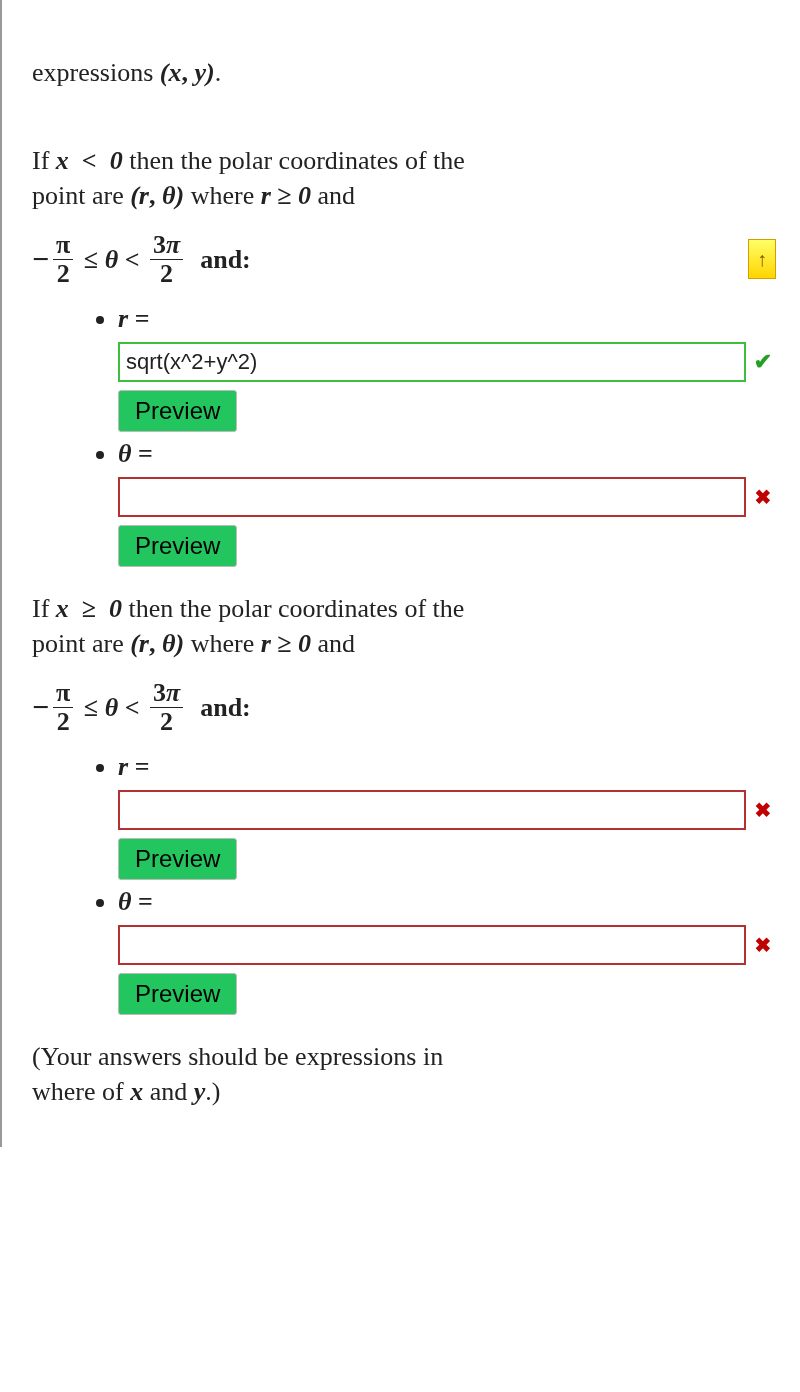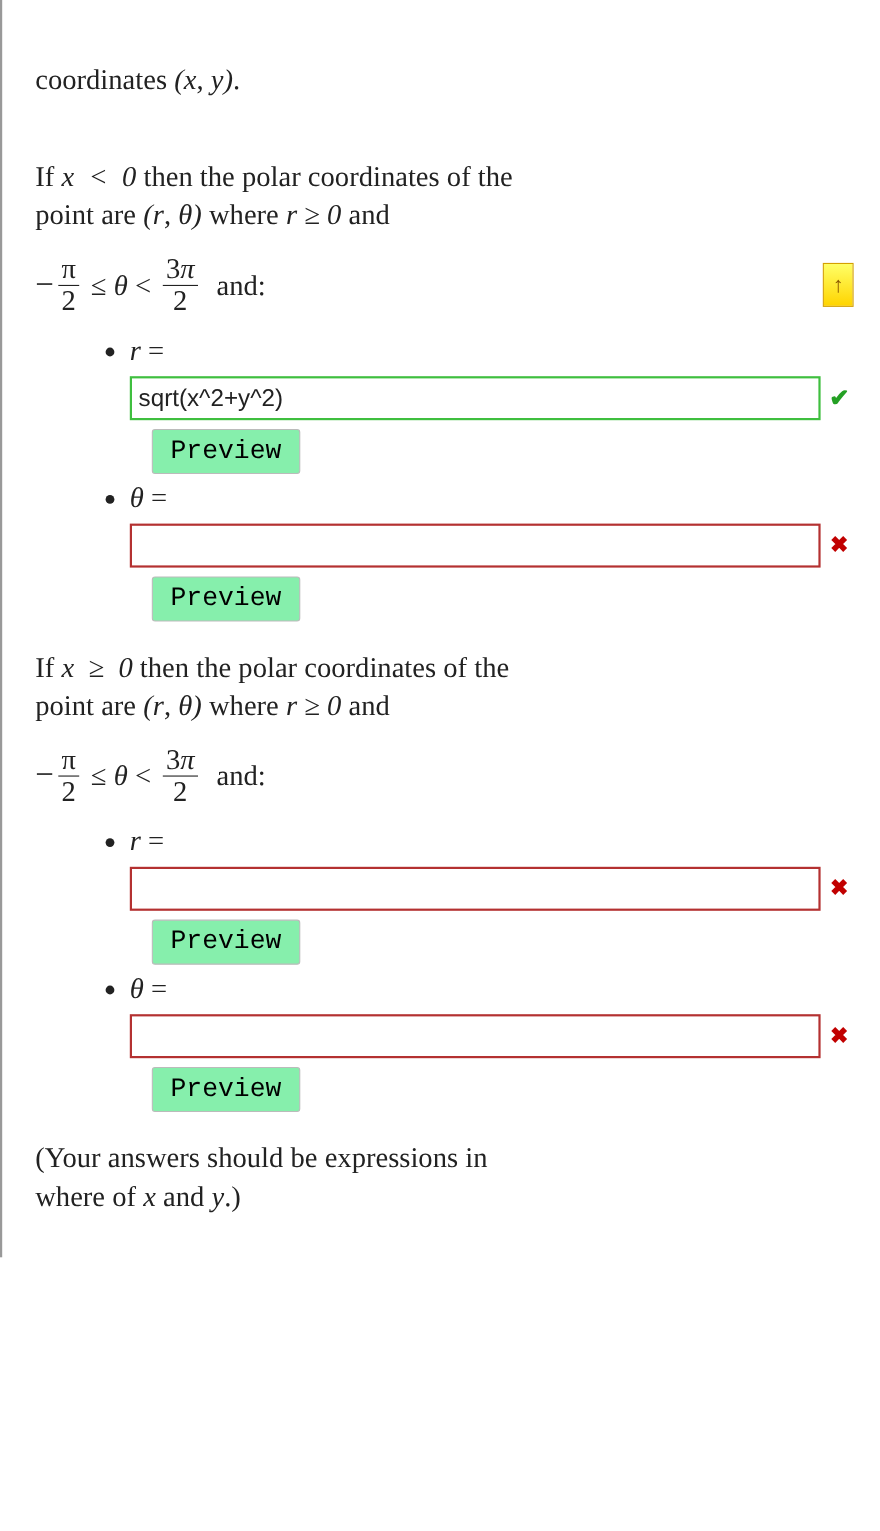--- a/index.html
+++ b/index.html
@@ -6,21 +6,21 @@
   body {
     margin: 0;
     font-family: Georgia, 'Times New Roman', serif;
     font-size: 26px;
     color: #222;
     width: 800px;
     padding: 20px 24px 20px 30px;
     border-left: 2px solid #999;
     line-height: 1.35;
   }
-  .math { font-family: 'Cambria Math', 'STIX', 'Times New Roman', serif; font-style: italic; }
+  .math { font-family: 'Cambria Math', 'STIX', 'Times New Roman', serif; font-style: italic; font-weight: bold; }
   .math .up { font-style: normal; }
   p { margin: 0 0  18px 0; }
   .frac {
     display: inline-block;
     vertical-align: middle;
     text-align: center;
     font-style: normal;
     line-height: 1.05;
     margin: 0 4px;
   }
@@ -35,27 +35,26 @@
     font-family: Arial, sans-serif;
     font-size: 22px;
     height: 40px;
     padding: 4px 6px;
     flex: 1;
     background: #fff;
   }
   .input-correct { border: 2px solid #3fbf3f; color:#222; }
   .input-incorrect { border: 2px solid #b43131; color:#222; }
   .preview-btn {
-    font-family: Liberation Mono, monospace;
+    font-family: Liberation Sans, sans-serif;
     font-size: 24px;
     padding: 6px 16px;
-    background: #86efac;
+    background: #22c55e;
     border: 1px solid #bbb;
     border-radius: 3px;
-    margin-left: 20px;
     cursor: pointer;
   }
   .status-icon { width: 26px; text-align:center; font-weight:bold; }
   .check { color: #24a024; font-size: 22px; }
   .cross { color: #c10000; font-size: 20px; }
   .scroll-top-btn {
     width: 28px; height: 40px;
     background: linear-gradient(#ffff66,#ffd400);
     border: 1px solid #d4a000;
     display:flex; align-items:center; justify-content:center;
@@ -63,21 +62,21 @@
   }
 </style>
 </head>
 <body>
 
 
 
 
 <p>
   <br>
-  <span>coordinates </span><span class="math">(<span>x</span><span class="up">, </span><span>y</span>)</span><span>.</span>
+  <span>expressions </span><span class="math">(<span>x</span><span class="up">, </span><span>y</span>)</span><span>.</span>
 </p>
 
 <br>
 
 
 <p>
   <span>If </span><span class="math">x</span>
   &nbsp;<span class="math up">&lt;</span>&nbsp;
   <span class="math up">0</span><span> then the polar coordinates of the</span><br>
   <span>point are </span><span class="math">(<span>r</span><span class="up">, </span><span>θ</span>)</span><span> where </span><span class="math">r</span>&nbsp;<span class="math up">≥</span>&nbsp;<span class="math up">0</span><span> and</span>

